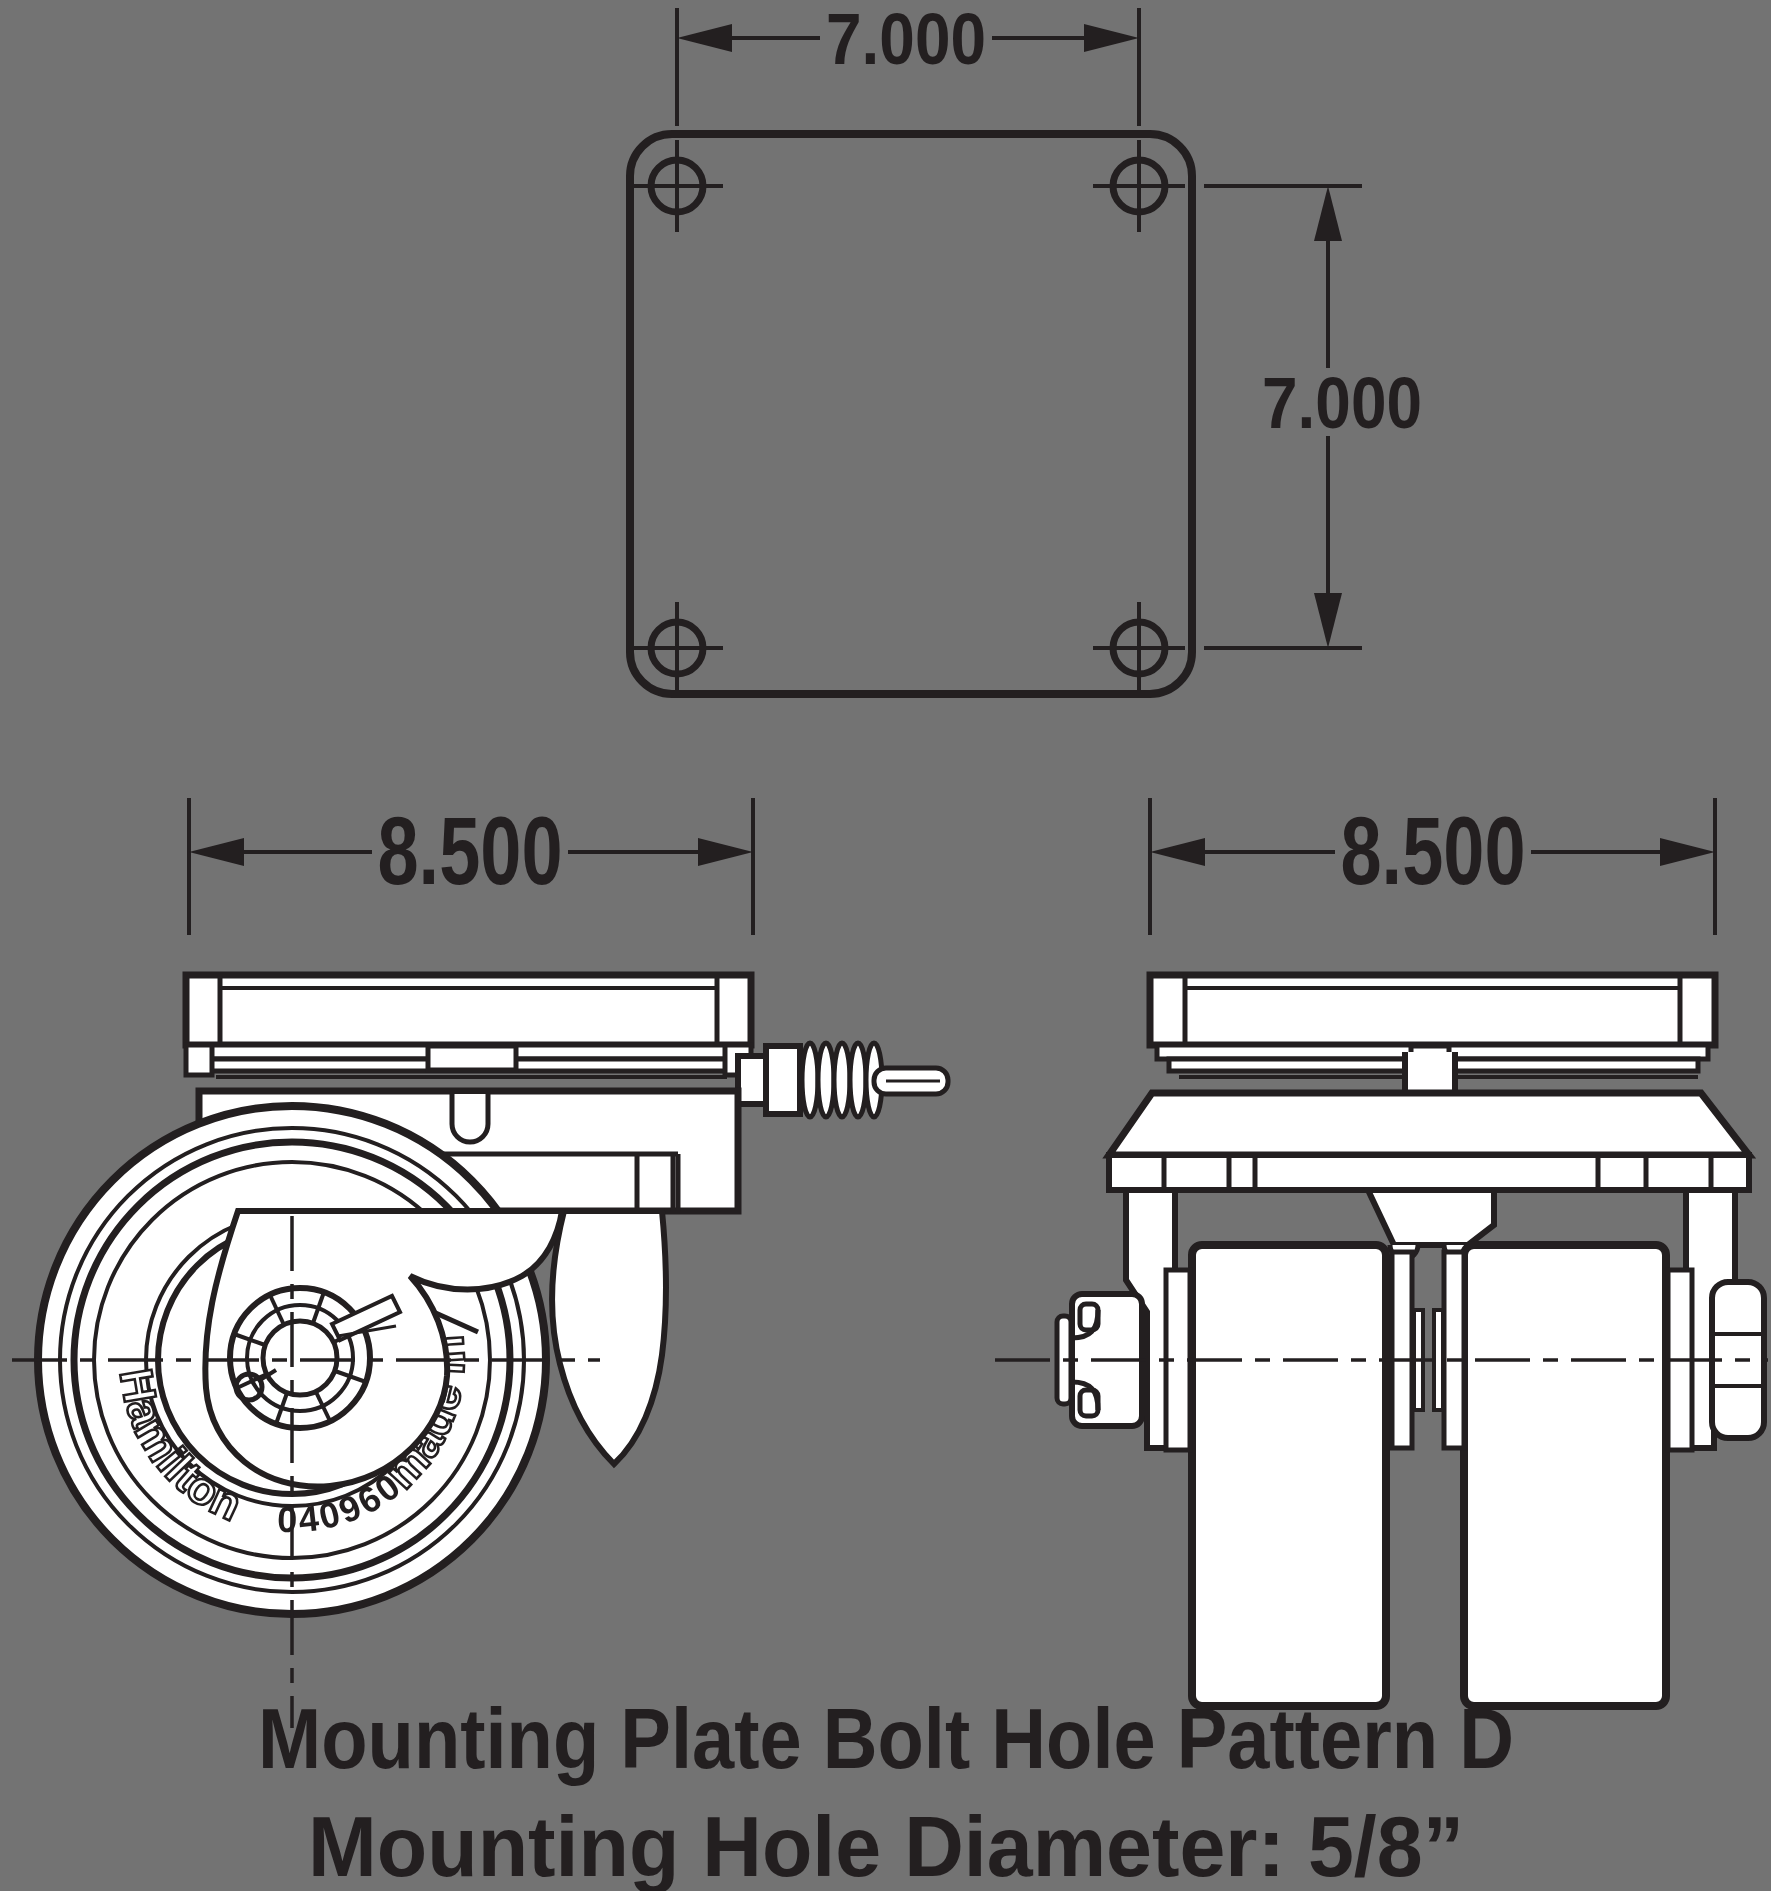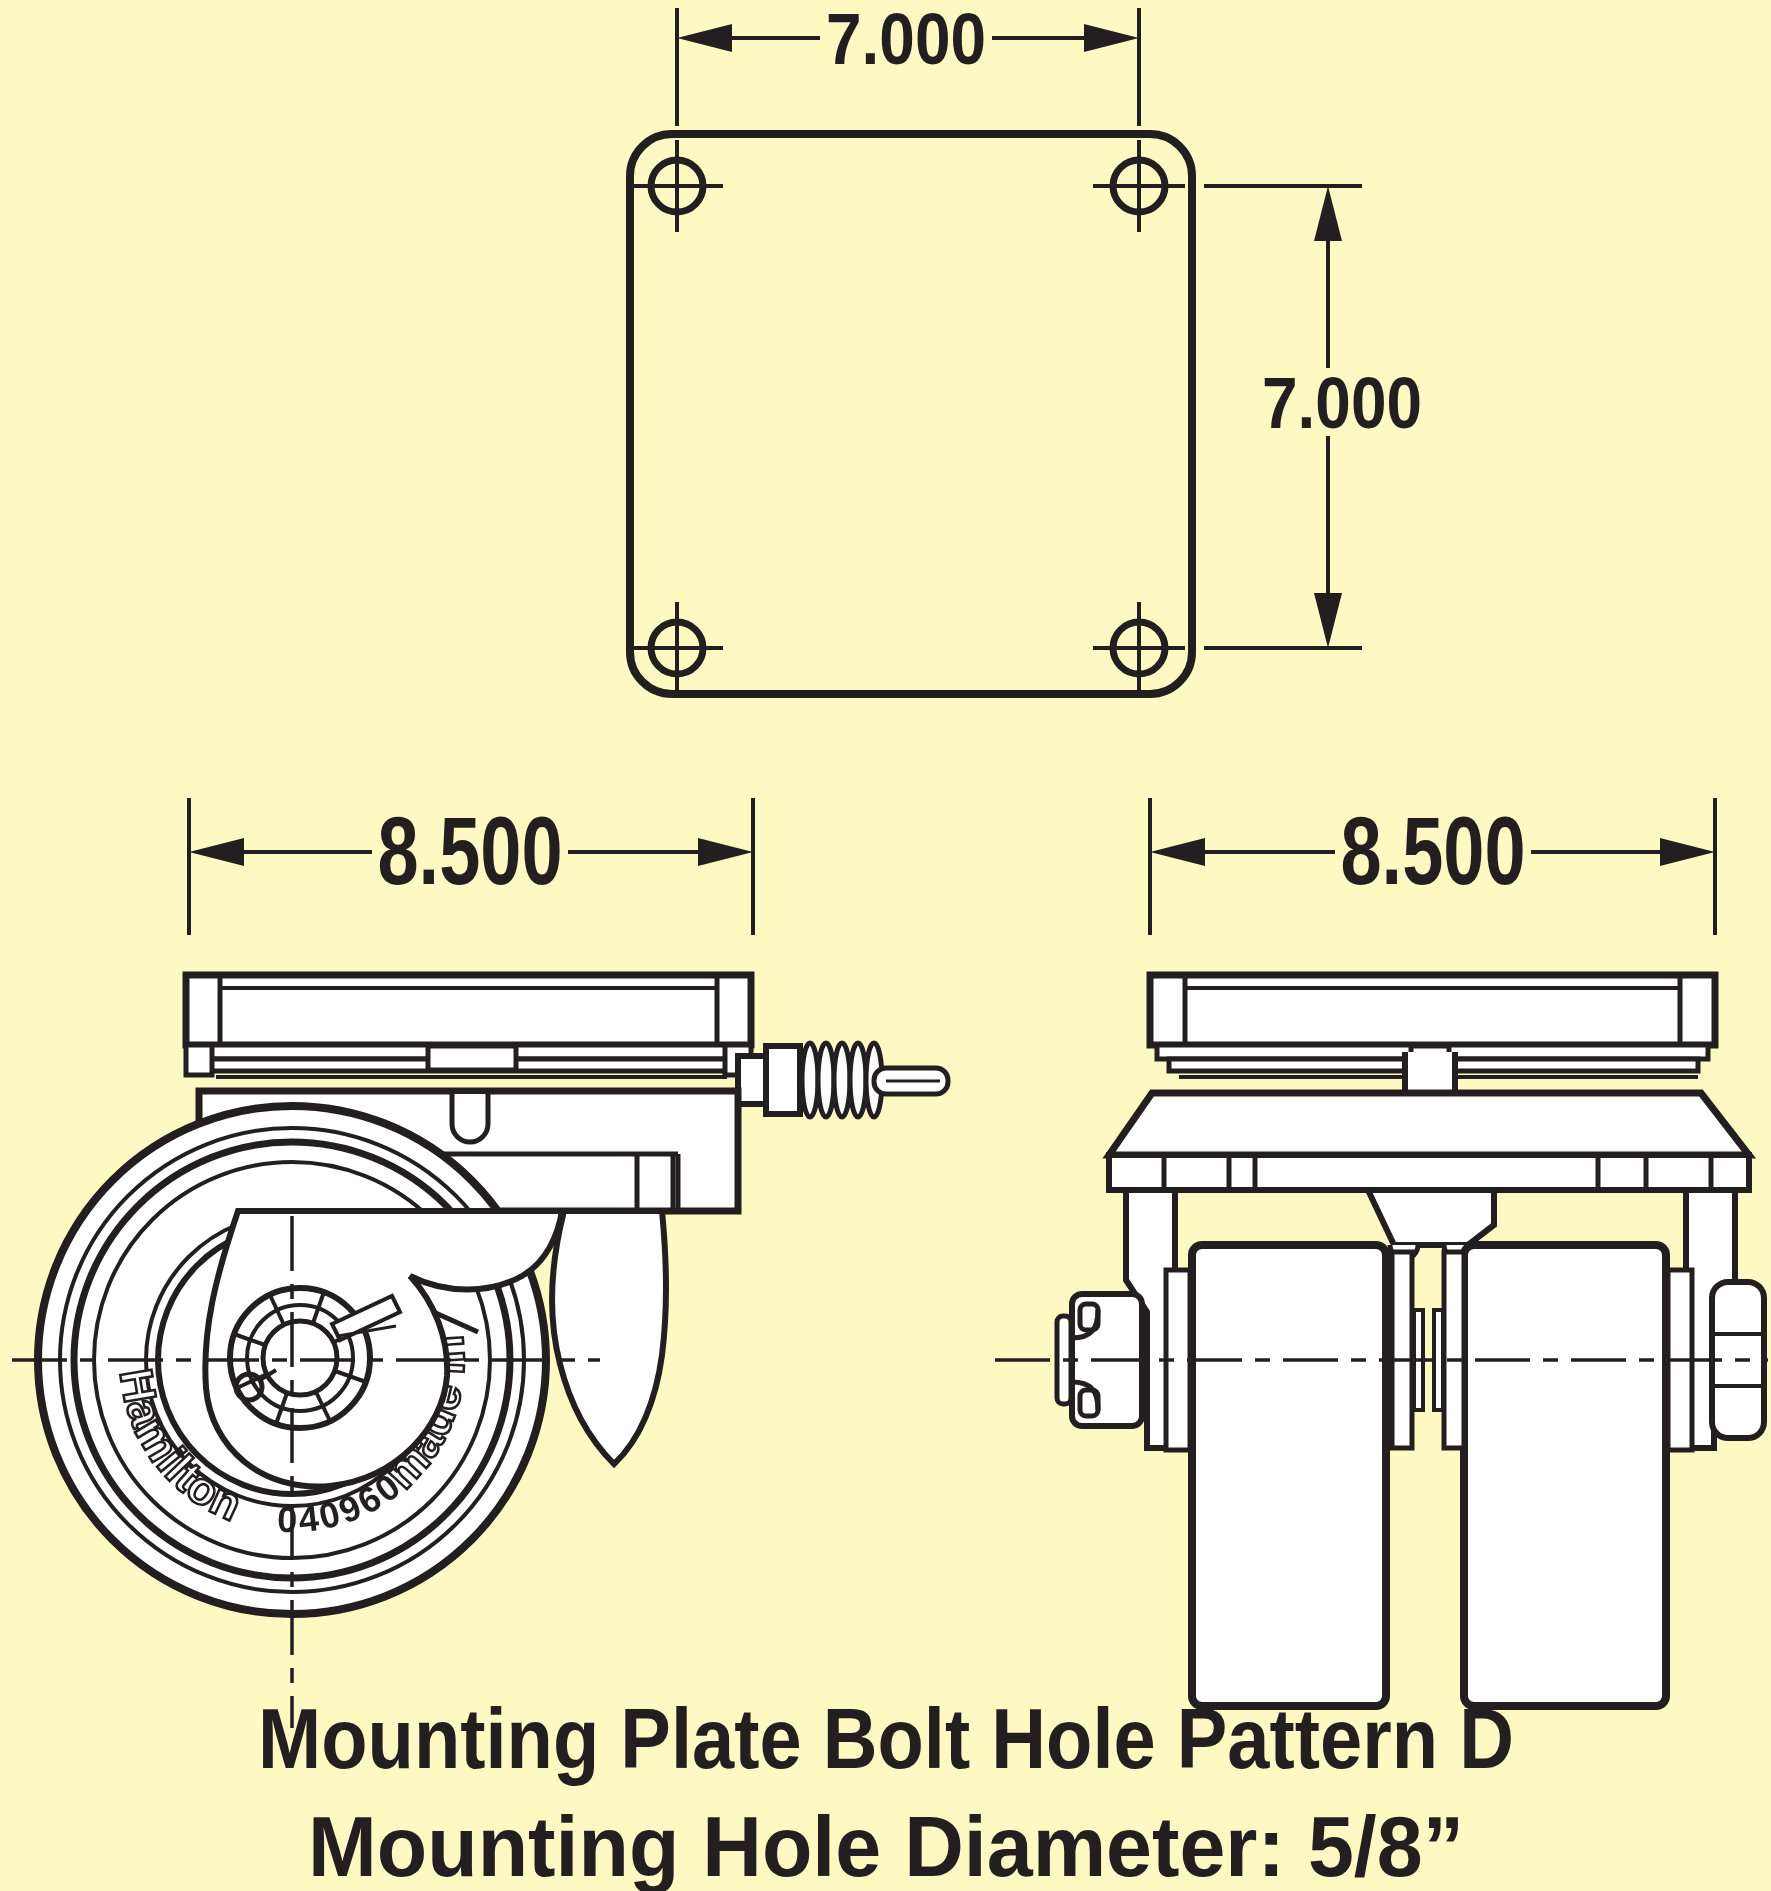--- a/index.html
+++ b/index.html
@@ -1,16 +1,16 @@
 <!DOCTYPE html>
 <html><head>
 <meta charset="utf-8">
 <style>
   html,body{margin:0;padding:0;background:#ffffff;}
-  .stage{position:relative;width:1771px;height:1891px;background:#fef9c3;overflow:hidden;
+  .stage{position:relative;width:1771px;height:1891px;background:#737373;overflow:hidden;
          font-family:"Liberation Sans", sans-serif;}
   svg{display:block}
   .ink{stroke:#231f20;fill:none}
   .inkfill{fill:#231f20;stroke:none}
   .white{fill:#ffffff;stroke:#231f20}
   text{fill:#231f20;font-family:"Liberation Sans", sans-serif;font-weight:bold;}
   .dimtext{font-size:72px;}
   .dimtext-big{font-size:96px;}
   .captext{font-size:86px;}
   .wheelbrand{font-size:46px;fill:#ffffff;stroke:#231f20;stroke-width:2.6px;}

